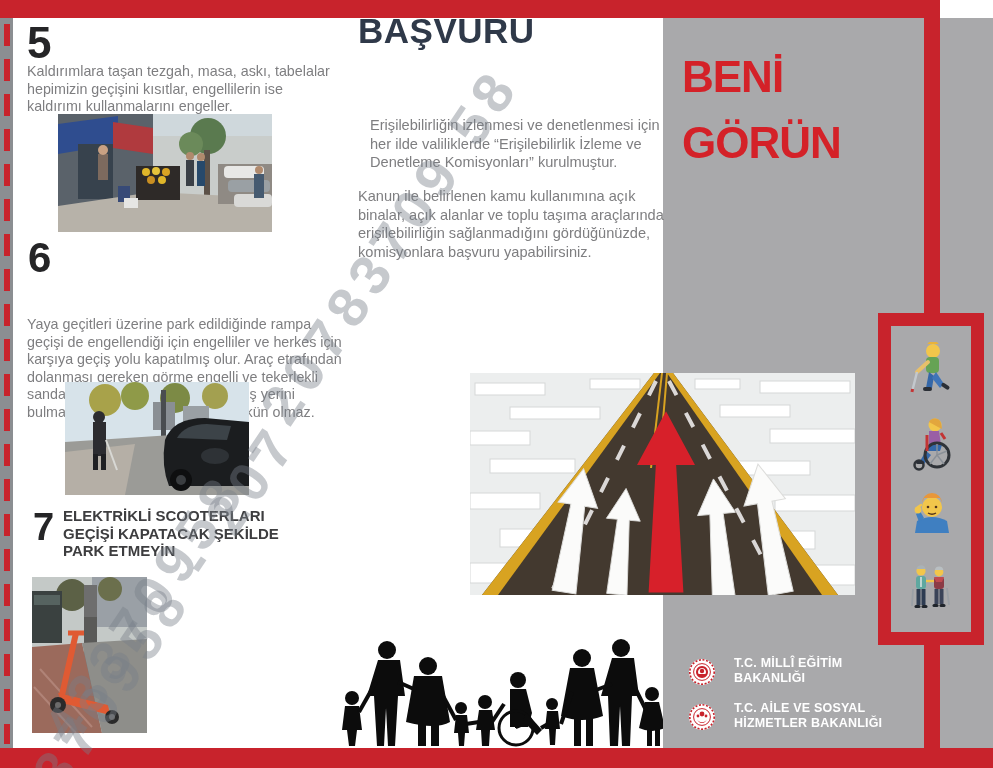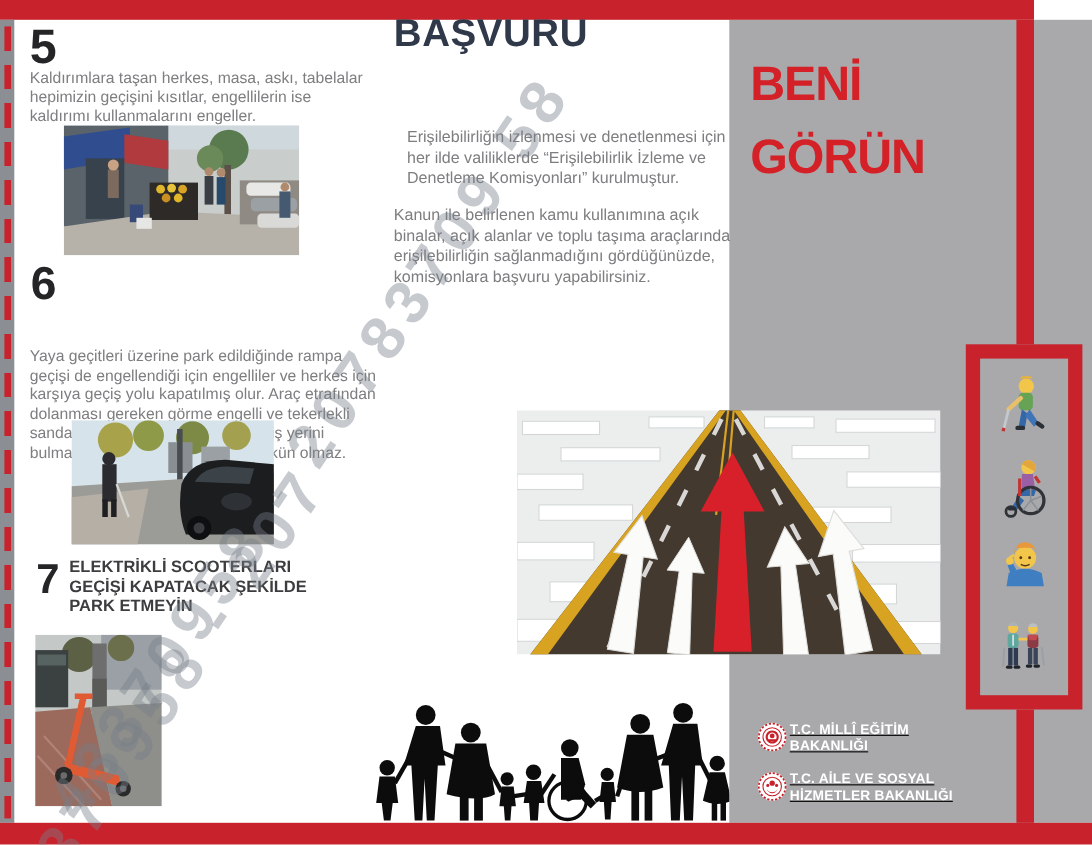--- a/index.html
+++ b/index.html
@@ -30,21 +30,21 @@
   #s7-title{left:63px;top:507px;width:255px;font-size:15px;}
   #s7-body{left:155px;top:569px;width:184px;font-size:13.8px;line-height:1.2;}
   
   #mid-title{left:358px;top:12px;width:310px;font-size:35px;line-height:38px;font-weight:800;
      color:#2f3949;letter-spacing:.5px;z-index:4;}
   #mid-paras{left:358px;top:116px;width:308px;font-size:14.6px;line-height:1.28;color:#7e7e80;z-index:4;}
   #mid-paras .p1{margin-bottom:15px;margin-left:12px;}
   
   #sidebar-title{left:682px;top:44px;width:250px;font-size:44px;line-height:66px;font-weight:bold;
      color:#d42128;letter-spacing:-1px;z-index:4;}
-  .ministry{left:688px;width:240px;display:flex;align-items:flex-start;gap:2px;z-index:4;text-decoration:underline;}
+  .ministry{left:688px;width:240px;display:flex;align-items:flex-end;gap:18px;z-index:4;}
   #ministry-1{top:656px;}
   #ministry-2{top:701px;}
   .ministry .mtext{color:#ffffff;font-weight:bold;font-size:12.5px;line-height:1.18;letter-spacing:.2px;}
   
   .wm{position:absolute;font-weight:bold;font-size:56px;letter-spacing:8px;color:rgba(120,126,137,.42);
       white-space:nowrap;transform-origin:0 0;z-index:50;pointer-events:none;}
   #wm1{left:30px;top:720px;transform:rotate(-56deg);}
   #wm2{left:-25px;top:830px;transform:rotate(-56deg);}
   img,svg{display:block;}
   .ph{z-index:4;}
@@ -56,21 +56,21 @@
 
   <div class="abs" id="gray-panel"></div>
   <div class="abs" id="red-stem"></div>
   <div class="abs" id="top-bar"></div>
   <div class="abs" id="bottom-bar"></div>
   <div class="abs" id="left-strip">
       <div class="dashes"></div>
     </div>
 
   <div class="abs sec-num" id="s5-num">5</div>
-  <div class="abs sec-body" id="s5-body">Kaldırımlara taşan herkes, masa, askı, tabelalar hepimizin geçişini kısıtlar, engellilerin ise kaldırımı kullanmalarını engeller.</div>
+  <div class="abs sec-body" id="s5-body">Kaldırımlara taşan tezgah, masa, askı, tabelalar hepimizin geçişini kısıtlar, engellilerin ise kaldırımı kullanmalarını engeller.</div>
   <svg class="abs ph" style="left:58px;top:114px;" width="214" height="118" viewBox="0 0 214 118">
     <rect width="214" height="118" fill="#c9cdcb"></rect>
     <rect x="0" y="0" width="214" height="22" fill="#cfd8dc"></rect>
     <rect x="0" y="0" width="95" height="92" fill="#5a626a"></rect>
     <polygon points="0,10 60,2 60,30 0,40" fill="#2f4d8f"></polygon>
     <polygon points="55,8 95,14 95,40 55,34" fill="#b03a3e"></polygon>
     <rect x="20" y="30" width="35" height="55" fill="#37424d"></rect>
     <circle cx="150" cy="22" r="18" fill="#5a7a4f"></circle>
     <circle cx="133" cy="30" r="12" fill="#6b8a5a"></circle>
     <rect x="146" y="36" width="6" height="45" fill="#5c5148"></rect>

